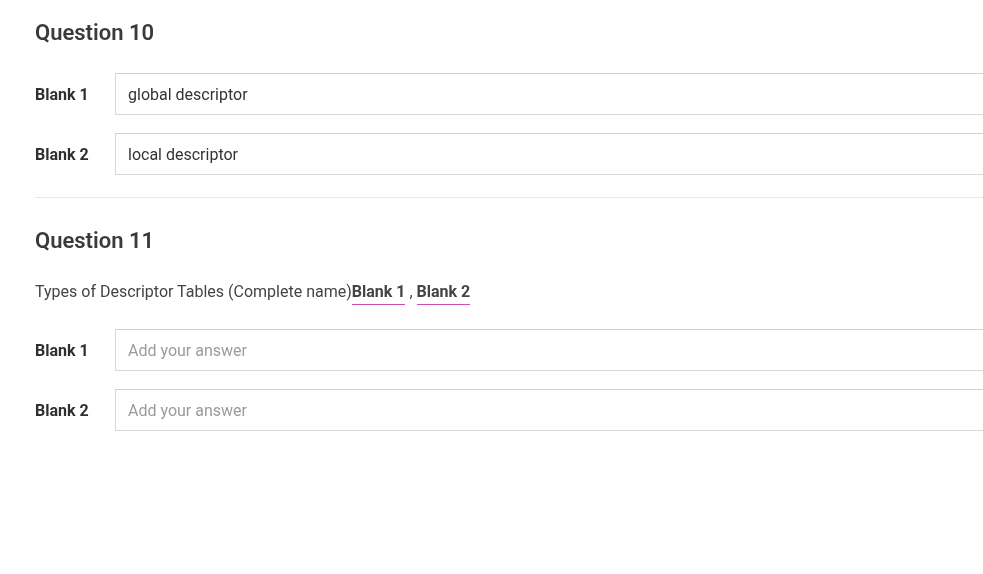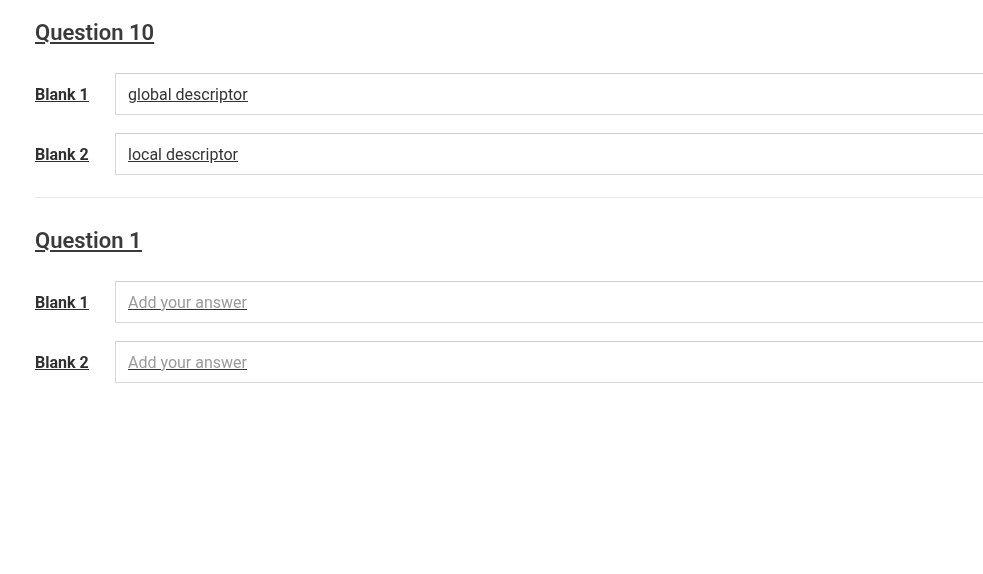--- a/index.html
+++ b/index.html
@@ -1,17 +1,16 @@
 <!DOCTYPE html>
 <html><head>
 <meta charset="utf-8">
 <style>
   * {
     box-sizing: border-box;
-    text-decoration: underline;
   }
   body {
     font-family: -apple-system, BlinkMacSystemFont, "Segoe UI", Roboto, Helvetica, Arial, sans-serif;
     margin: 0;
     padding: 20px 0 20px 35px;
     background: #ffffff;
     color: #333;
     width: 983px;
   }
   .question-block {
@@ -84,22 +83,25 @@
 
   <div class="blank-row">
     <span class="blank-label">Blank 2</span>
     <input type="text" class="blank-input" value="local descriptor" placeholder="Add your answer" style="">
   </div>
 </div>
 
 <hr class="divider">
 
 <div class="question-block">
-  <h2 class="question-title">Question 1</h2>
+  <h2 class="question-title">Question 11</h2>
 
+  <div class="question-prompt">
+    <span>Types of Descriptor Tables (Complete name)</span><span class="underlined-bold">Blank 1</span><span> , </span><span class="underlined-bold">Blank 2</span>
+  </div>
 
   <div class="blank-row">
     <span class="blank-label">Blank 1</span>
     <input type="text" class="blank-input" value="" placeholder="Add your answer" style="">
   </div>
 
   <div class="blank-row">
     <span class="blank-label">Blank 2</span>
     <input type="text" class="blank-input" value="" placeholder="Add your answer" style="">
   </div>

